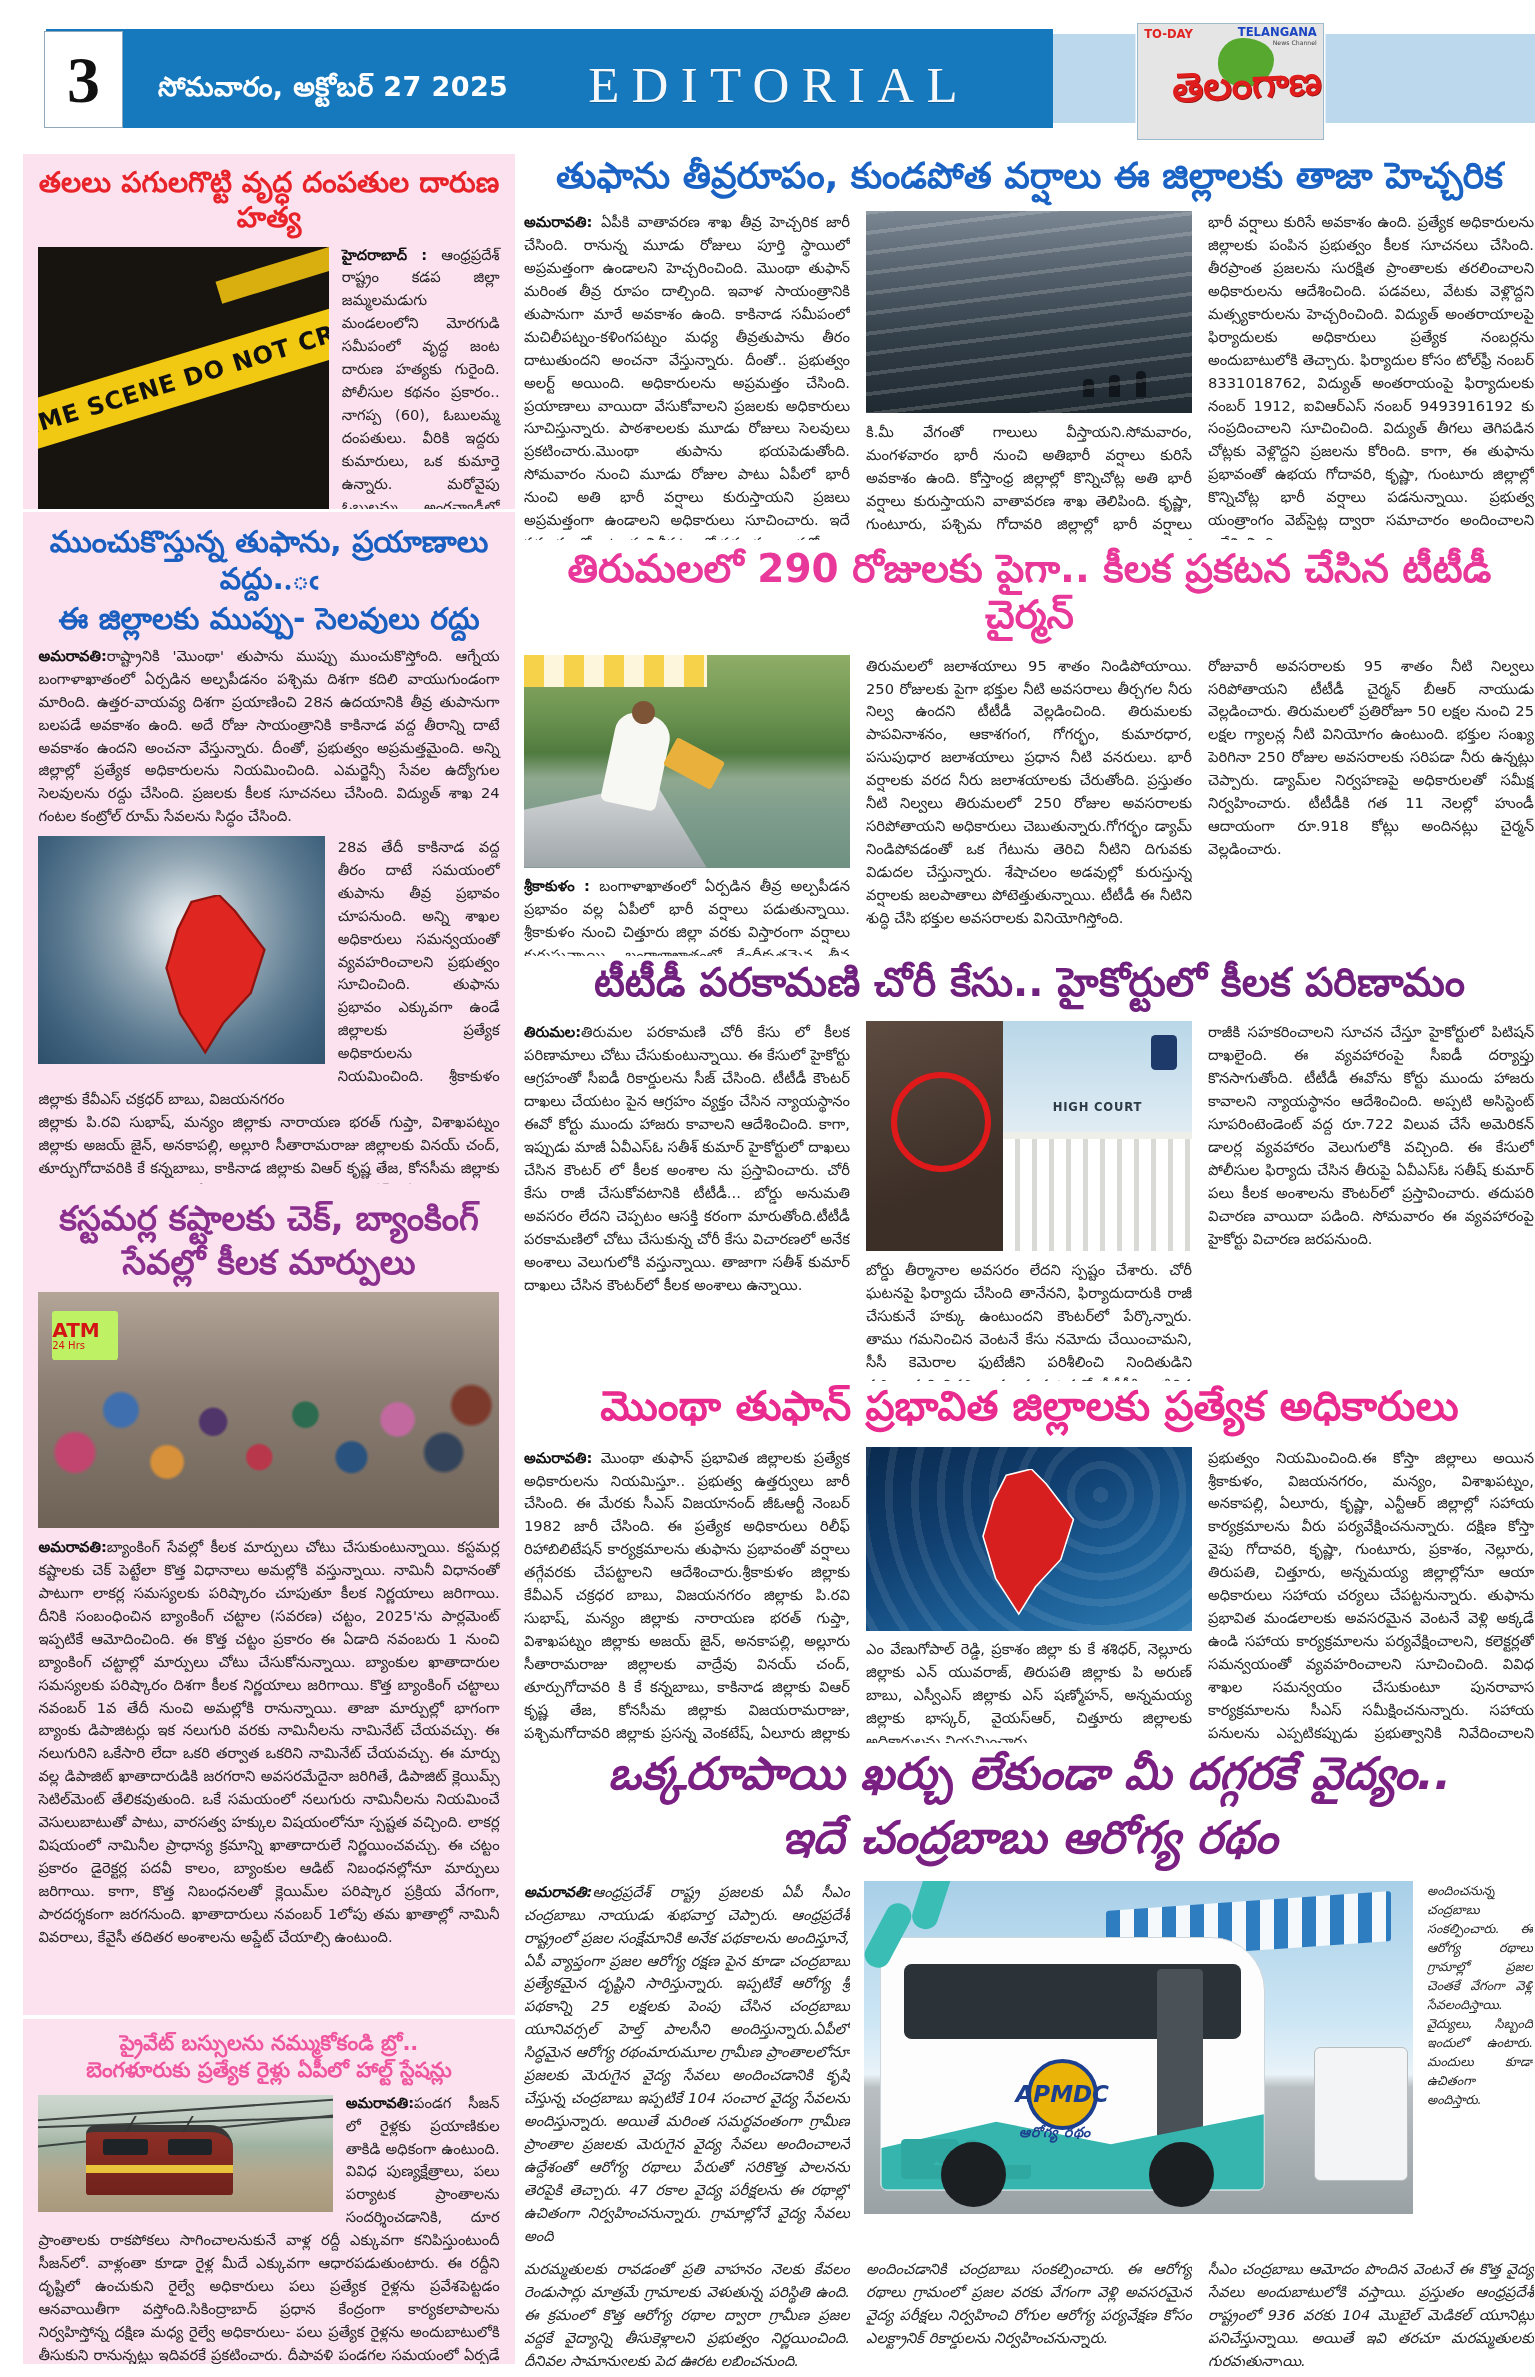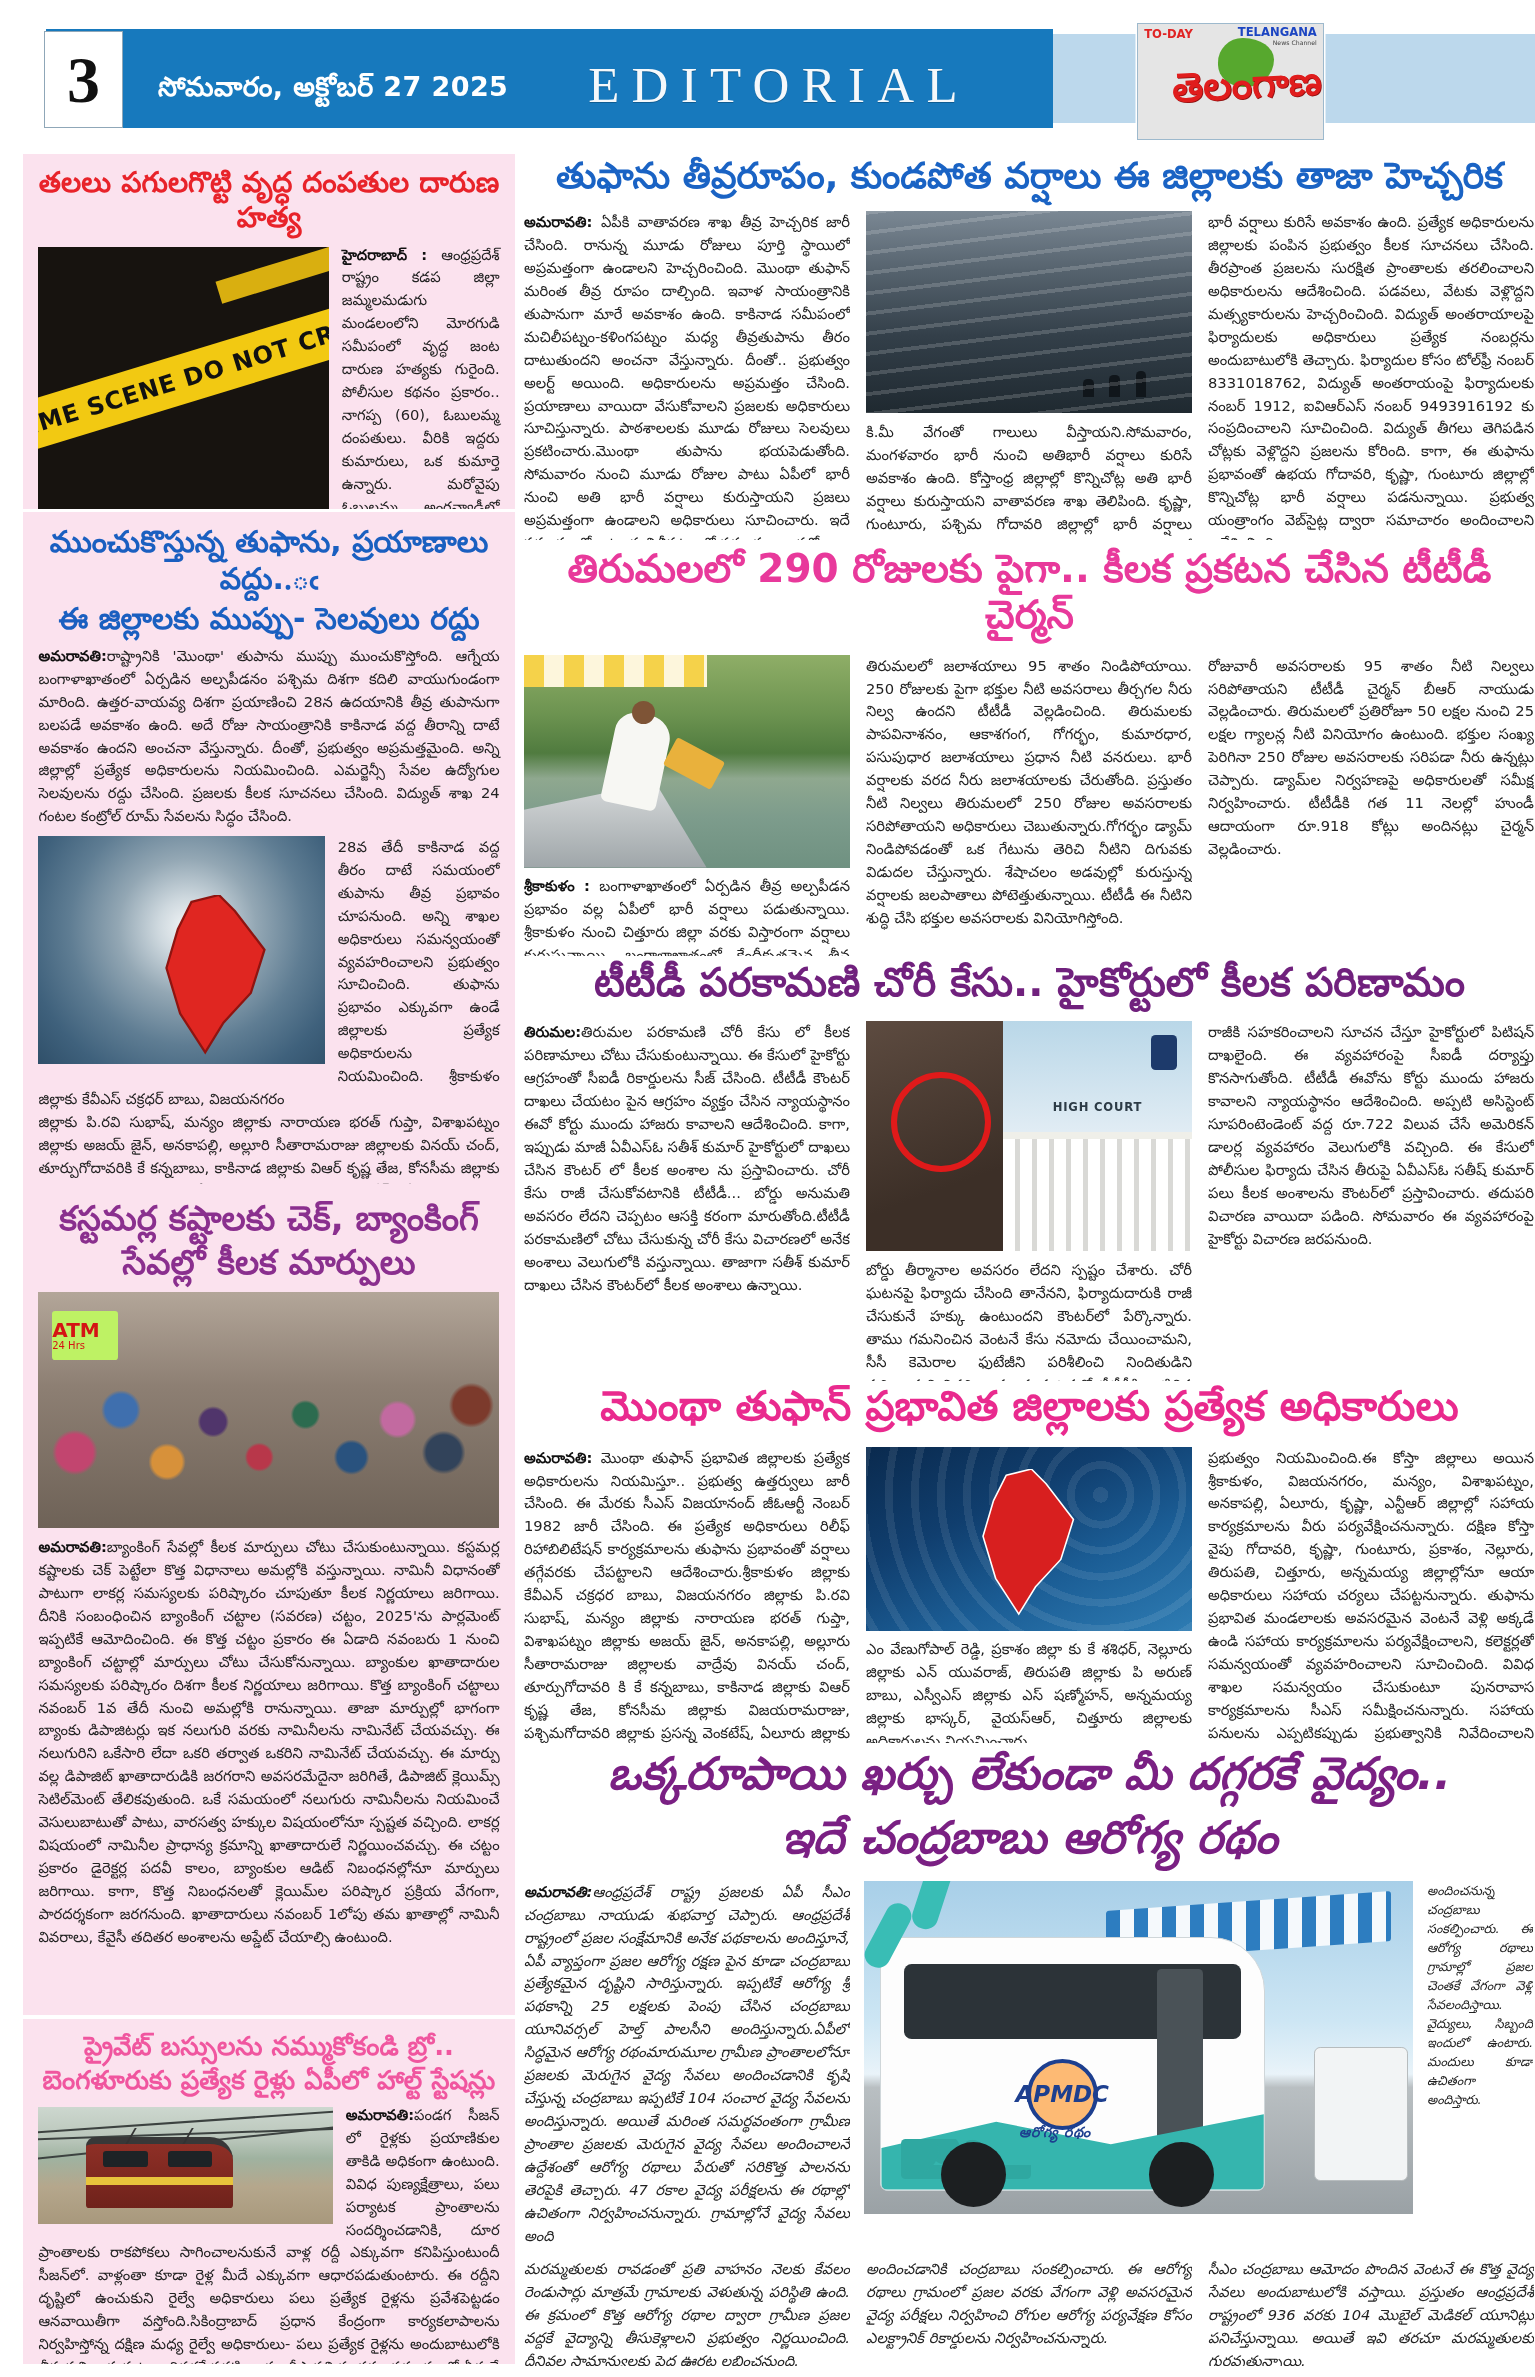--- a/index.html
+++ b/index.html
@@ -32,21 +32,21 @@
   .pinkbox { position:absolute; left:23px; width:492px; background:#fbe2ee; padding:12.3px 15.4px; overflow:hidden; }
   #lb1 { top:154px;  height:355px; }
   #lb2 { top:512px;  height:775px; }
   #lb3 { top:1184px; height:831px; }
   #lb4 { top:2019px; height:345px; }
 
   .hl { text-align:center; font-weight:700; line-height:1.22; margin-bottom:7.7px; }
   .hl-a1 { color:#e8232a; font-size:28.5px; }
   .hl-a2 { color:#1a5fc0; font-size:30px; }
   .hl-a3 { color:#8a2f8e; font-size:34px; line-height:1.3; }
-  .hl-a4 { color:#f0569f; font-size:26px; }
+  .hl-a4 { color:#f0569f; font-size:21px; }
 
   .body-txt { font-size:14.7px; line-height:1.56; color:#222; text-align:justify; }
   .dl { font-weight:700; color:#111; }
   .float-img { float:left; margin:3.1px 12.3px 4.6px 0; }
 
   
   .msec { position:absolute; left:524px; width:1011px; overflow:hidden; }
   #m1 { top:154px;  height:386px; }
   #m2 { top:541px;  height:415px; }
   #m3 { top:958px; height:423px; }
@@ -131,21 +131,21 @@
         background:repeating-linear-gradient(90deg,#2d7dc0 0 14px,#f5f9fc 14px 28px); transform:skewY(-4deg); border-radius:3.1px; }
   .bus-body { position:absolute; left:3%; bottom:7%; width:70%; height:76%; background:#fdfdfd;
         border-radius:17px 54px 7.7px 7.7px; overflow:hidden; border:0.8px solid #cfd6d9; }
   .bus-win { position:absolute; left:6%; top:10%; width:88%; height:30%; background:#2c3338; border-radius:7.7px; }
   .bus-skirt { position:absolute; left:0; bottom:0; width:100%; height:30%; background:#35b5ae;
         clip-path:polygon(0 45%, 30% 10%, 60% 40%, 100% 0, 100% 100%, 0 100%); }
   .bus-door { position:absolute; right:16%; top:12%; width:12%; height:70%; background:#4a5257; border-radius:4.6px; }
   .bus-mirror1,.bus-mirror2 { position:absolute; width:26px; height:69px; background:#39bdb5; border-radius:12.3px; }
   .bus-mirror1 { left:10%; top:-6%; transform:rotate(18deg); }
   .bus-mirror2 { left:2%;  top:6%;  transform:rotate(28deg); }
-  .bus-logo { position:absolute; left:38%; top:48%; width:71px; height:71px; background:#fdba74; border:4.6px solid #1d3f8f;
+  .bus-logo { position:absolute; left:38%; top:48%; width:71px; height:71px; background:#eab308; border:4.6px solid #1d3f8f;
         border-radius:50%; display:flex; align-items:center; justify-content:center; color:#1d3f8f; font-weight:700; font-size:23px; }
   .bus-logo-label { position:absolute; left:36%; top:74%; color:#1d3f8f; font-weight:700; font-size:14px; letter-spacing:0.8px; }
   .bus-fam { position:absolute; left:5%; bottom:4%; width:34%; height:16%;
         background:radial-gradient(circle at 12% 30%, #2fa8a1 0 18%, transparent 19%),
                    radial-gradient(circle at 34% 26%, #2fa8a1 0 16%, transparent 17%),
                    radial-gradient(circle at 55% 30%, #2fa8a1 0 14%, transparent 15%),
                    linear-gradient(0deg,#2fa8a1 0 36%, transparent 36%); border-radius:4.6px; }
   .bus-amb { position:absolute; right:1%; bottom:10%; width:17%; height:40%; background:#f2f4f5; border:0.8px solid #b7bcbe; border-radius:6.2px; }
   .bus-wheel { position:absolute; width:65px; height:65px; background:#1c1f21; border-radius:50%; bottom:2%; }
   .bw1 { left:14%; } .bw2 { left:52%; }

